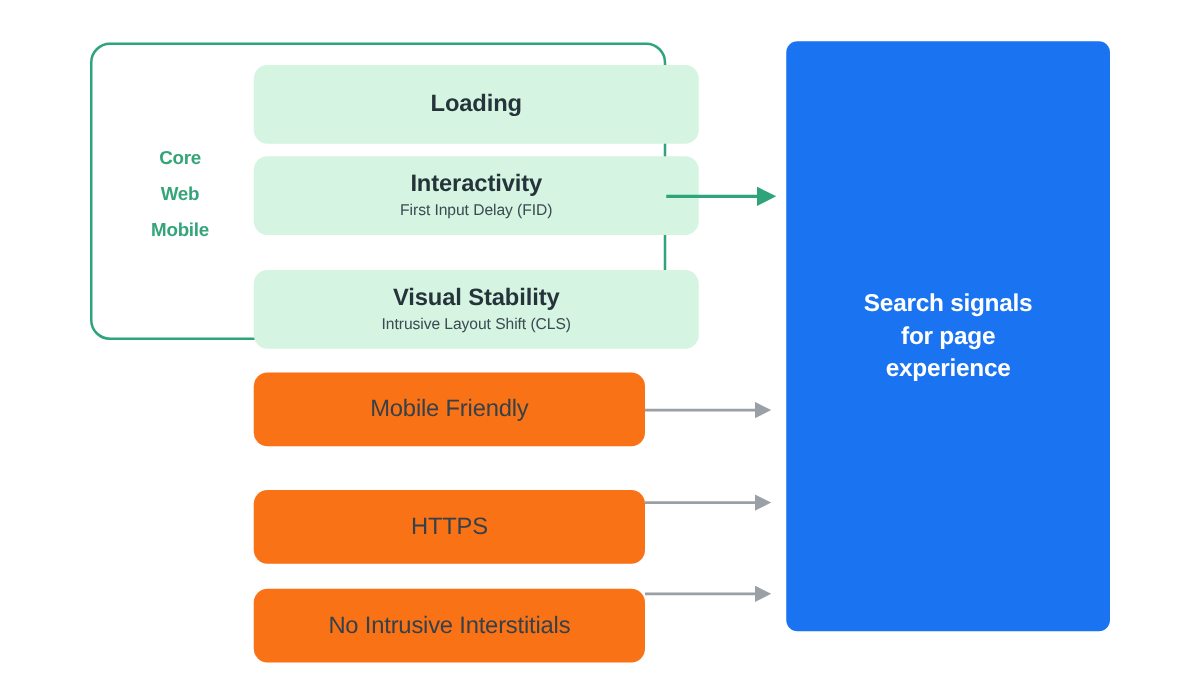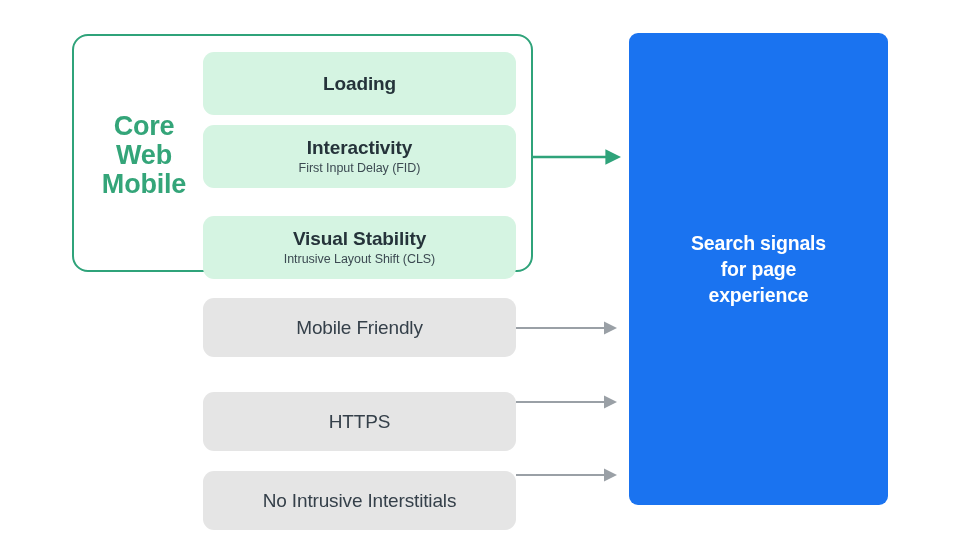--- a/index.html
+++ b/index.html
@@ -34,30 +34,30 @@
   }
 
   .cwv-label {
     position: absolute;
     left: 96px;
     top: 112px;
     width: 96px;
     text-align: center;
     color: #34a579;
     font-weight: bold;
-    font-size: 27px;
+    font-size: 15px;
     line-height: 29px;
     letter-spacing: -0.2px;
   }
 
   
   .metric-card {
     position: absolute;
     left: 203px;
-    width: 313px;
+    width: 356px;
     height: 63px;
     background: #d5f4e2;
     border-radius: 11px;
     box-sizing: border-box;
     display: flex;
     flex-direction: column;
     align-items: center;
     justify-content: center;
   }
   .metric-card.m1 { top: 52px; }
@@ -78,21 +78,21 @@
     margin-top: 1px;
     letter-spacing: -0.05px;
   }
 
   
   .signal-card {
     position: absolute;
     left: 203px;
     width: 313px;
     height: 59px;
-    background: #e5e5e5;
+    background: #f97316;
     border-radius: 11px;
     display: flex;
     align-items: center;
     justify-content: center;
   }
   .signal-card.s1 { top: 298px; }
   .signal-card.s2 { top: 372px; margin-top: 20px; }
   .signal-card.s3 { top: 446px; margin-top: 25px; }
 
   .signal-label {

